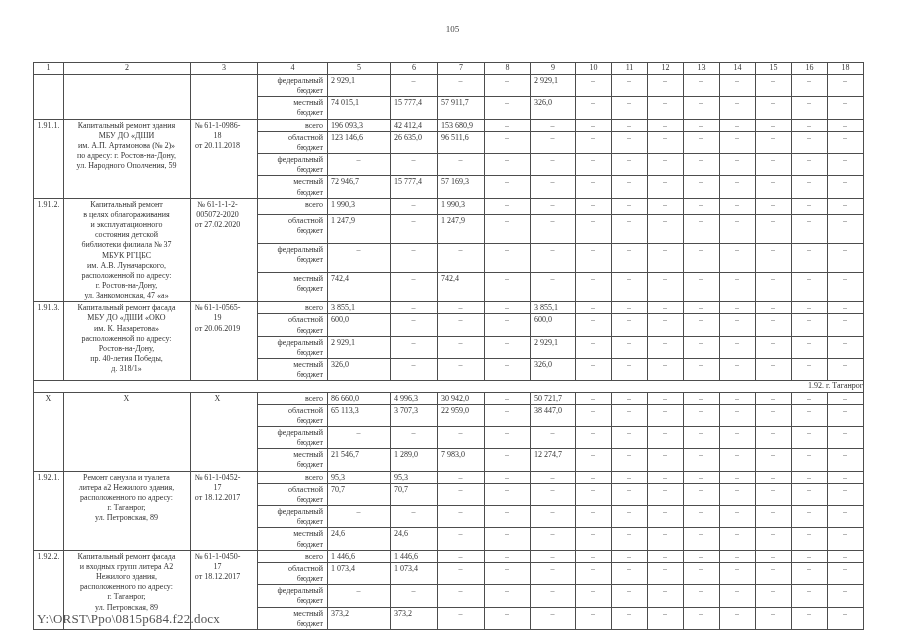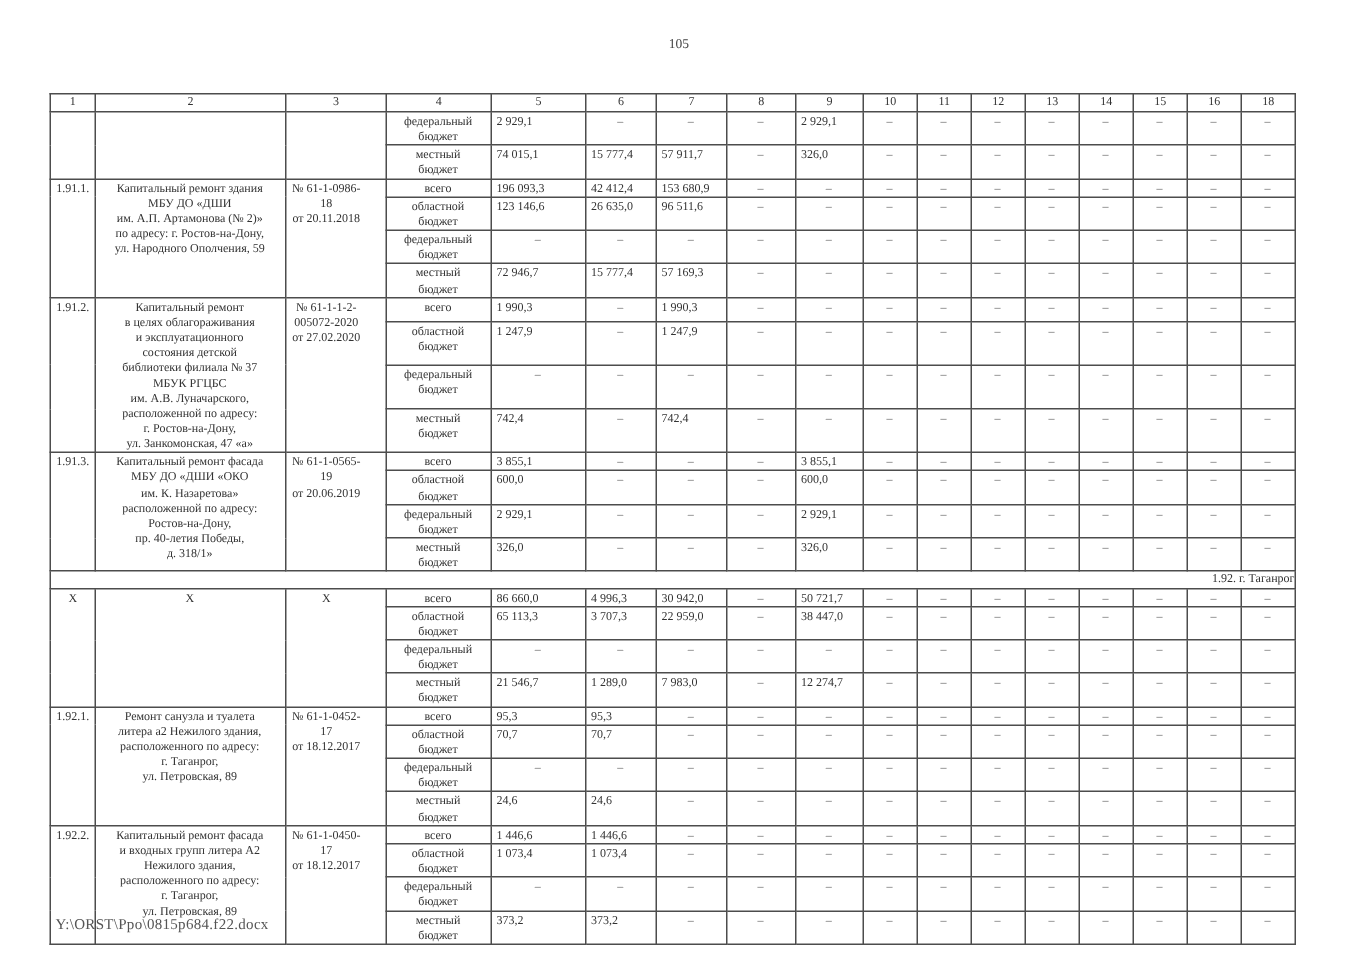--- a/index.html
+++ b/index.html
@@ -22,28 +22,28 @@
     vertical-align:top; padding:1px 4px 0 3px;
     white-space:pre-line; overflow:hidden;
     color:#333;
   }
   td.hc { text-align:center; height:11px; padding:0; }
   tr.r-one td { height:10px; }
   tr.r-two td { height:20px; }
   td.cell-num { text-align:center; padding-left:1px; padding-right:1px;margin-top:12px; }
   td.cell-name { text-align:center; }
   td.cell-contract { text-align:center; padding-left:1px; padding-right:14px; }
-  td.cell-label { text-align:center; }
+  td.cell-label { text-align:right; }
   td.num { padding-right:8px; }
   td.dash { text-align:center; color:#555; }
   td.section { text-align:right; height:10px; padding:0; }
   td.cx { text-align:center; }
   .footer-path {
     position:absolute; left:37px; top:611px;
-    font-size:10px; color:#555; letter-spacing:0.2px;
+    font-size:13px; color:#555; letter-spacing:0.2px;
   }
 </style>
 </head>
 <body>
 
 <div class="page-number">105</div>
 
 <table class="doc">
   <colgroup>
     <col style="width:30px">

